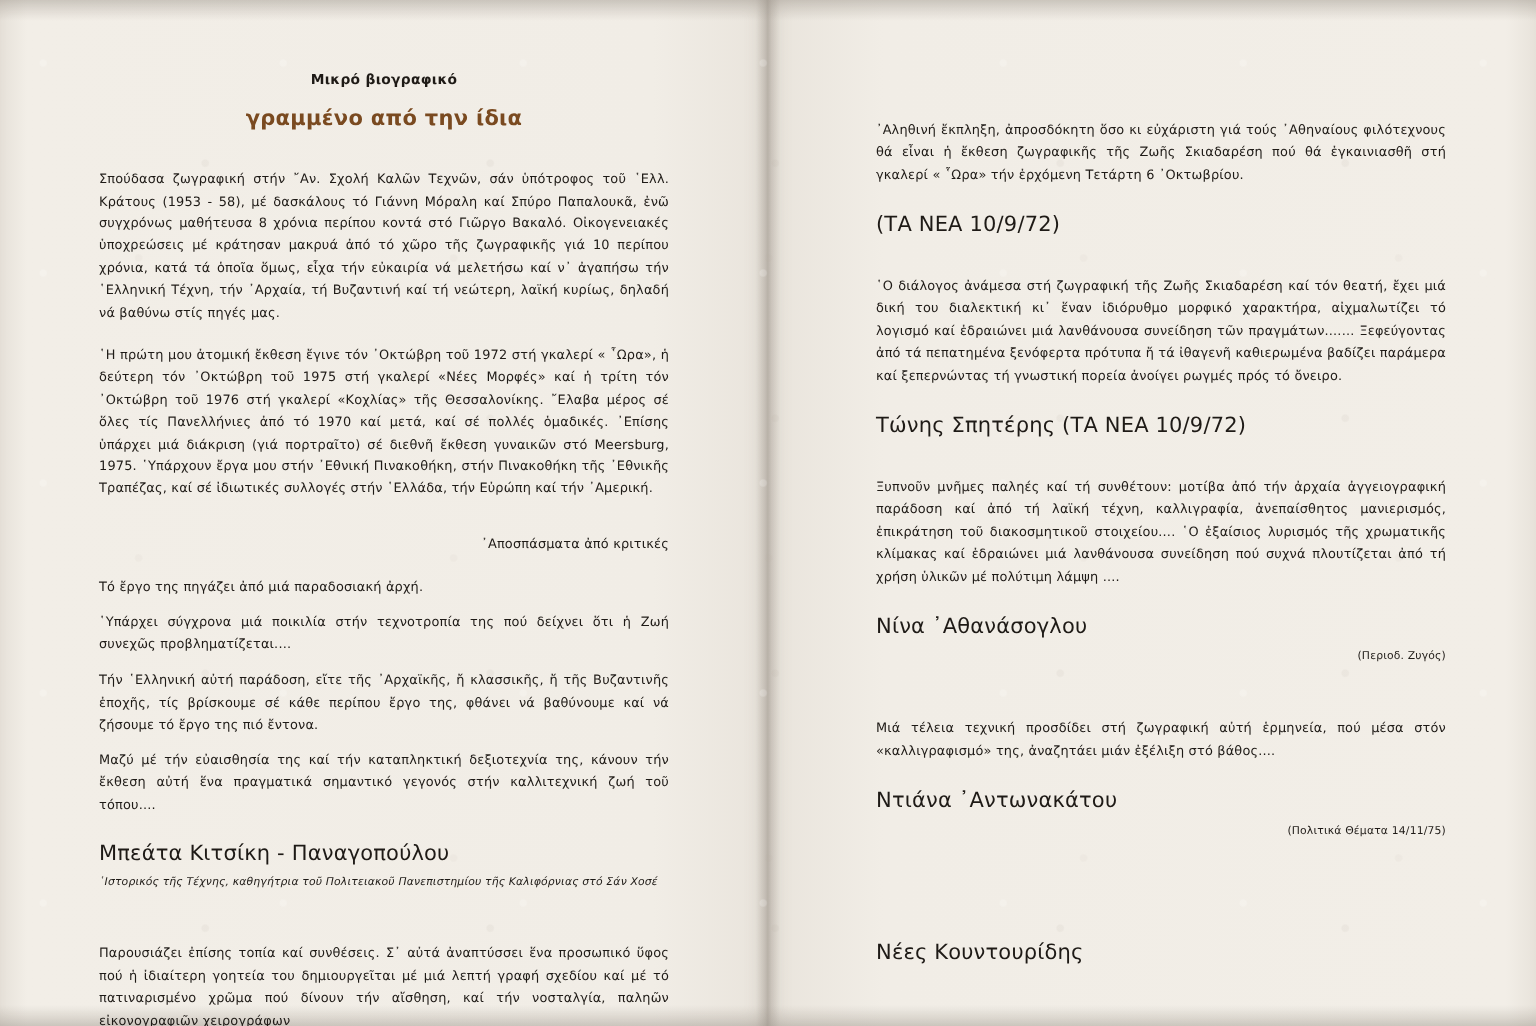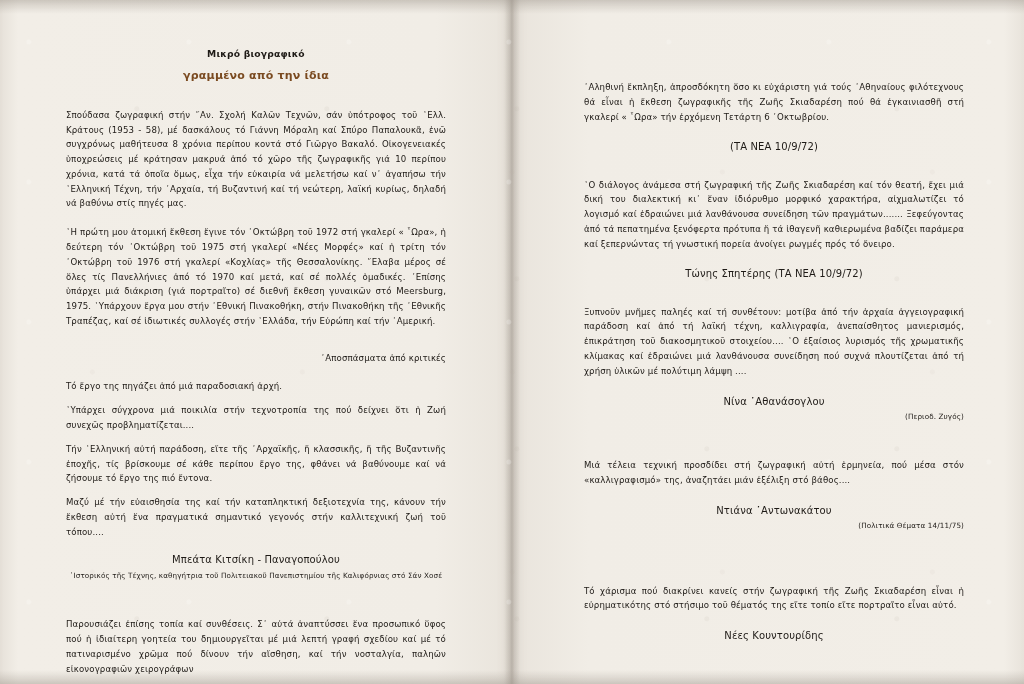--- a/index.html
+++ b/index.html
@@ -74,51 +74,52 @@
     margin-bottom: 22px;
   }
   .title-main {
     font-weight: bold;
     font-size: 9.2px;
     letter-spacing: 0.2px;
     margin-bottom: 5px;
   }
   .title-sub {
     font-weight: bold;
-    font-size: 11px;
+    font-size: 14px;
     color: #7a4a20;
     letter-spacing: 0.2px;
   }
   p.para {
     margin: 0 0 14px 0;
     text-align: justify;
   }
   p.para.tight { margin-bottom: 9px; }
   .section-head {
     margin: 22px 0 14px 0;
     font-size: 8.6px;
     text-align: right;
   }
   .sign {
-    text-align: center;
+    text-align: left;
     margin: 2px 0 0 0;
-    font-size: 10px;
+    font-size: 14px;
   }
   .sign.gap { margin-top: 12px; }
   .sign-small {
     text-align: right;
     font-size: 7.2px;
     line-height: 1.6;
     margin: 1px 0 0 0;
   }
   .sign-left-small {
-    text-align: center;
+    text-align: left;
     font-size: 7.2px;
     line-height: 1.6;
     margin: 1px 0 0 0;
+    font-style: italic;
   }
   .spacer-md { height: 22px; }
   .spacer-lg { height: 36px; }
   .spacer-xl { height: 52px; }
 
   
   .grain {
     position: absolute; inset: 0;
     background-image:
       radial-gradient(circle at 18% 30%, rgba(255,255,255,0.35) 0 2px, transparent 3px),
@@ -182,16 +183,15 @@
     <p class="sign-small">(Περιοδ. Ζυγός)</p>
 
     <div class="spacer-lg"></div>
 
     <p class="para">Μιά τέλεια τεχνική προσδίδει στή ζωγραφική αὐτή ἑρμηνεία, πού μέσα στόν «καλλιγραφισμό» της, ἀναζητάει μιάν ἐξέλιξη στό βάθος....</p>
     <p class="sign gap">Ντιάνα ᾿Αντωνακάτου</p>
     <p class="sign-small">(Πολιτικά Θέματα 14/11/75)</p>
 
     <div class="spacer-xl"></div>
 
-    <p class="para">Τό χάρισμα πού διακρίνει κανείς στήν ζωγραφική τῆς Ζωῆς Σκιαδαρέση εἶναι ἡ εὐρηματικότης στό στήσιμο τοῦ θέματός της εἴτε τοπίο εἴτε πορτραῖτο εἶναι αὐτό.</p>
     <p class="sign gap">Νέες Κουντουρίδης</p>
   </div>
 </div>
 
 </body></html>

